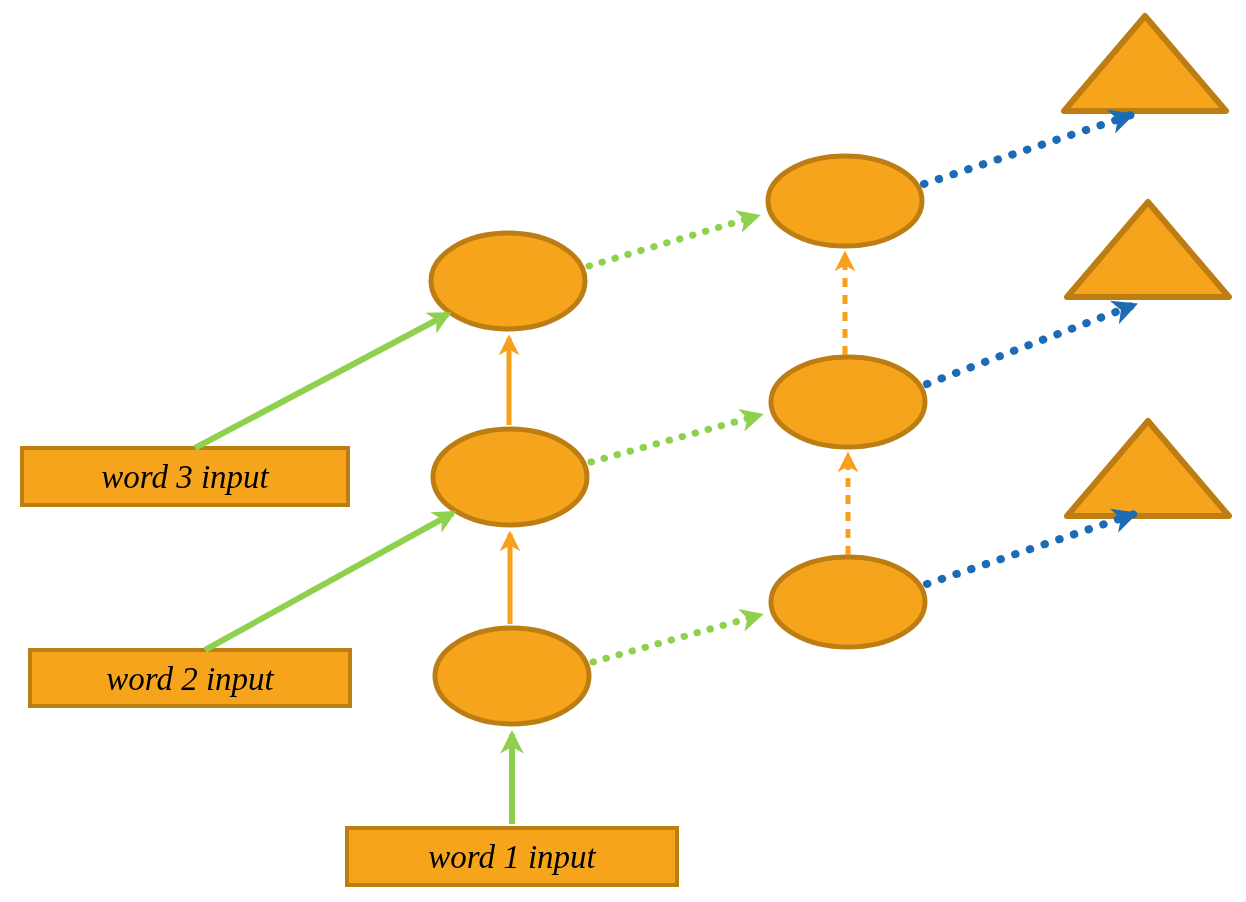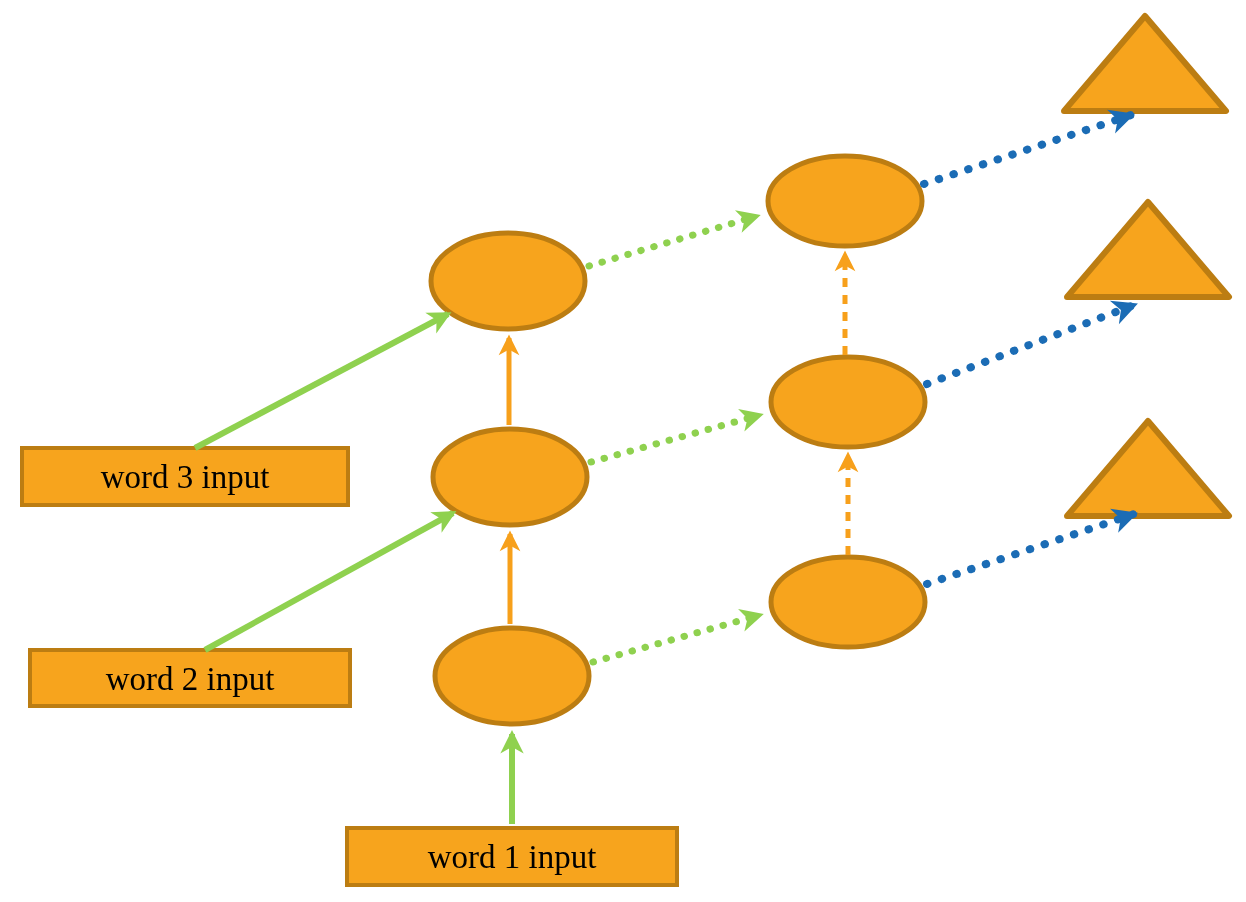--- a/index.html
+++ b/index.html
@@ -7,20 +7,21 @@
     padding: 0;
     background: var(--background, #ffffff);
     font-family: "Liberation Serif", serif;
   }
   .stage {
     position: relative;
     width: 1246px;
     height: 902px;
     background: var(--background, #ffffff);
     overflow: hidden;
+    font-style: italic;
   }
   svg { display: block; width: 1246px; height: 902px; }
 
   
   .node     { fill: var(--node_fill); stroke: var(--node_stroke); stroke-width: 5; }
   .box-rect { fill: var(--node_fill); stroke: var(--node_stroke); stroke-width: 4; }
   .tri      { fill: var(--node_fill); stroke: var(--node_stroke); stroke-width: 6; stroke-linejoin: round; }
 
   
   .lab {

